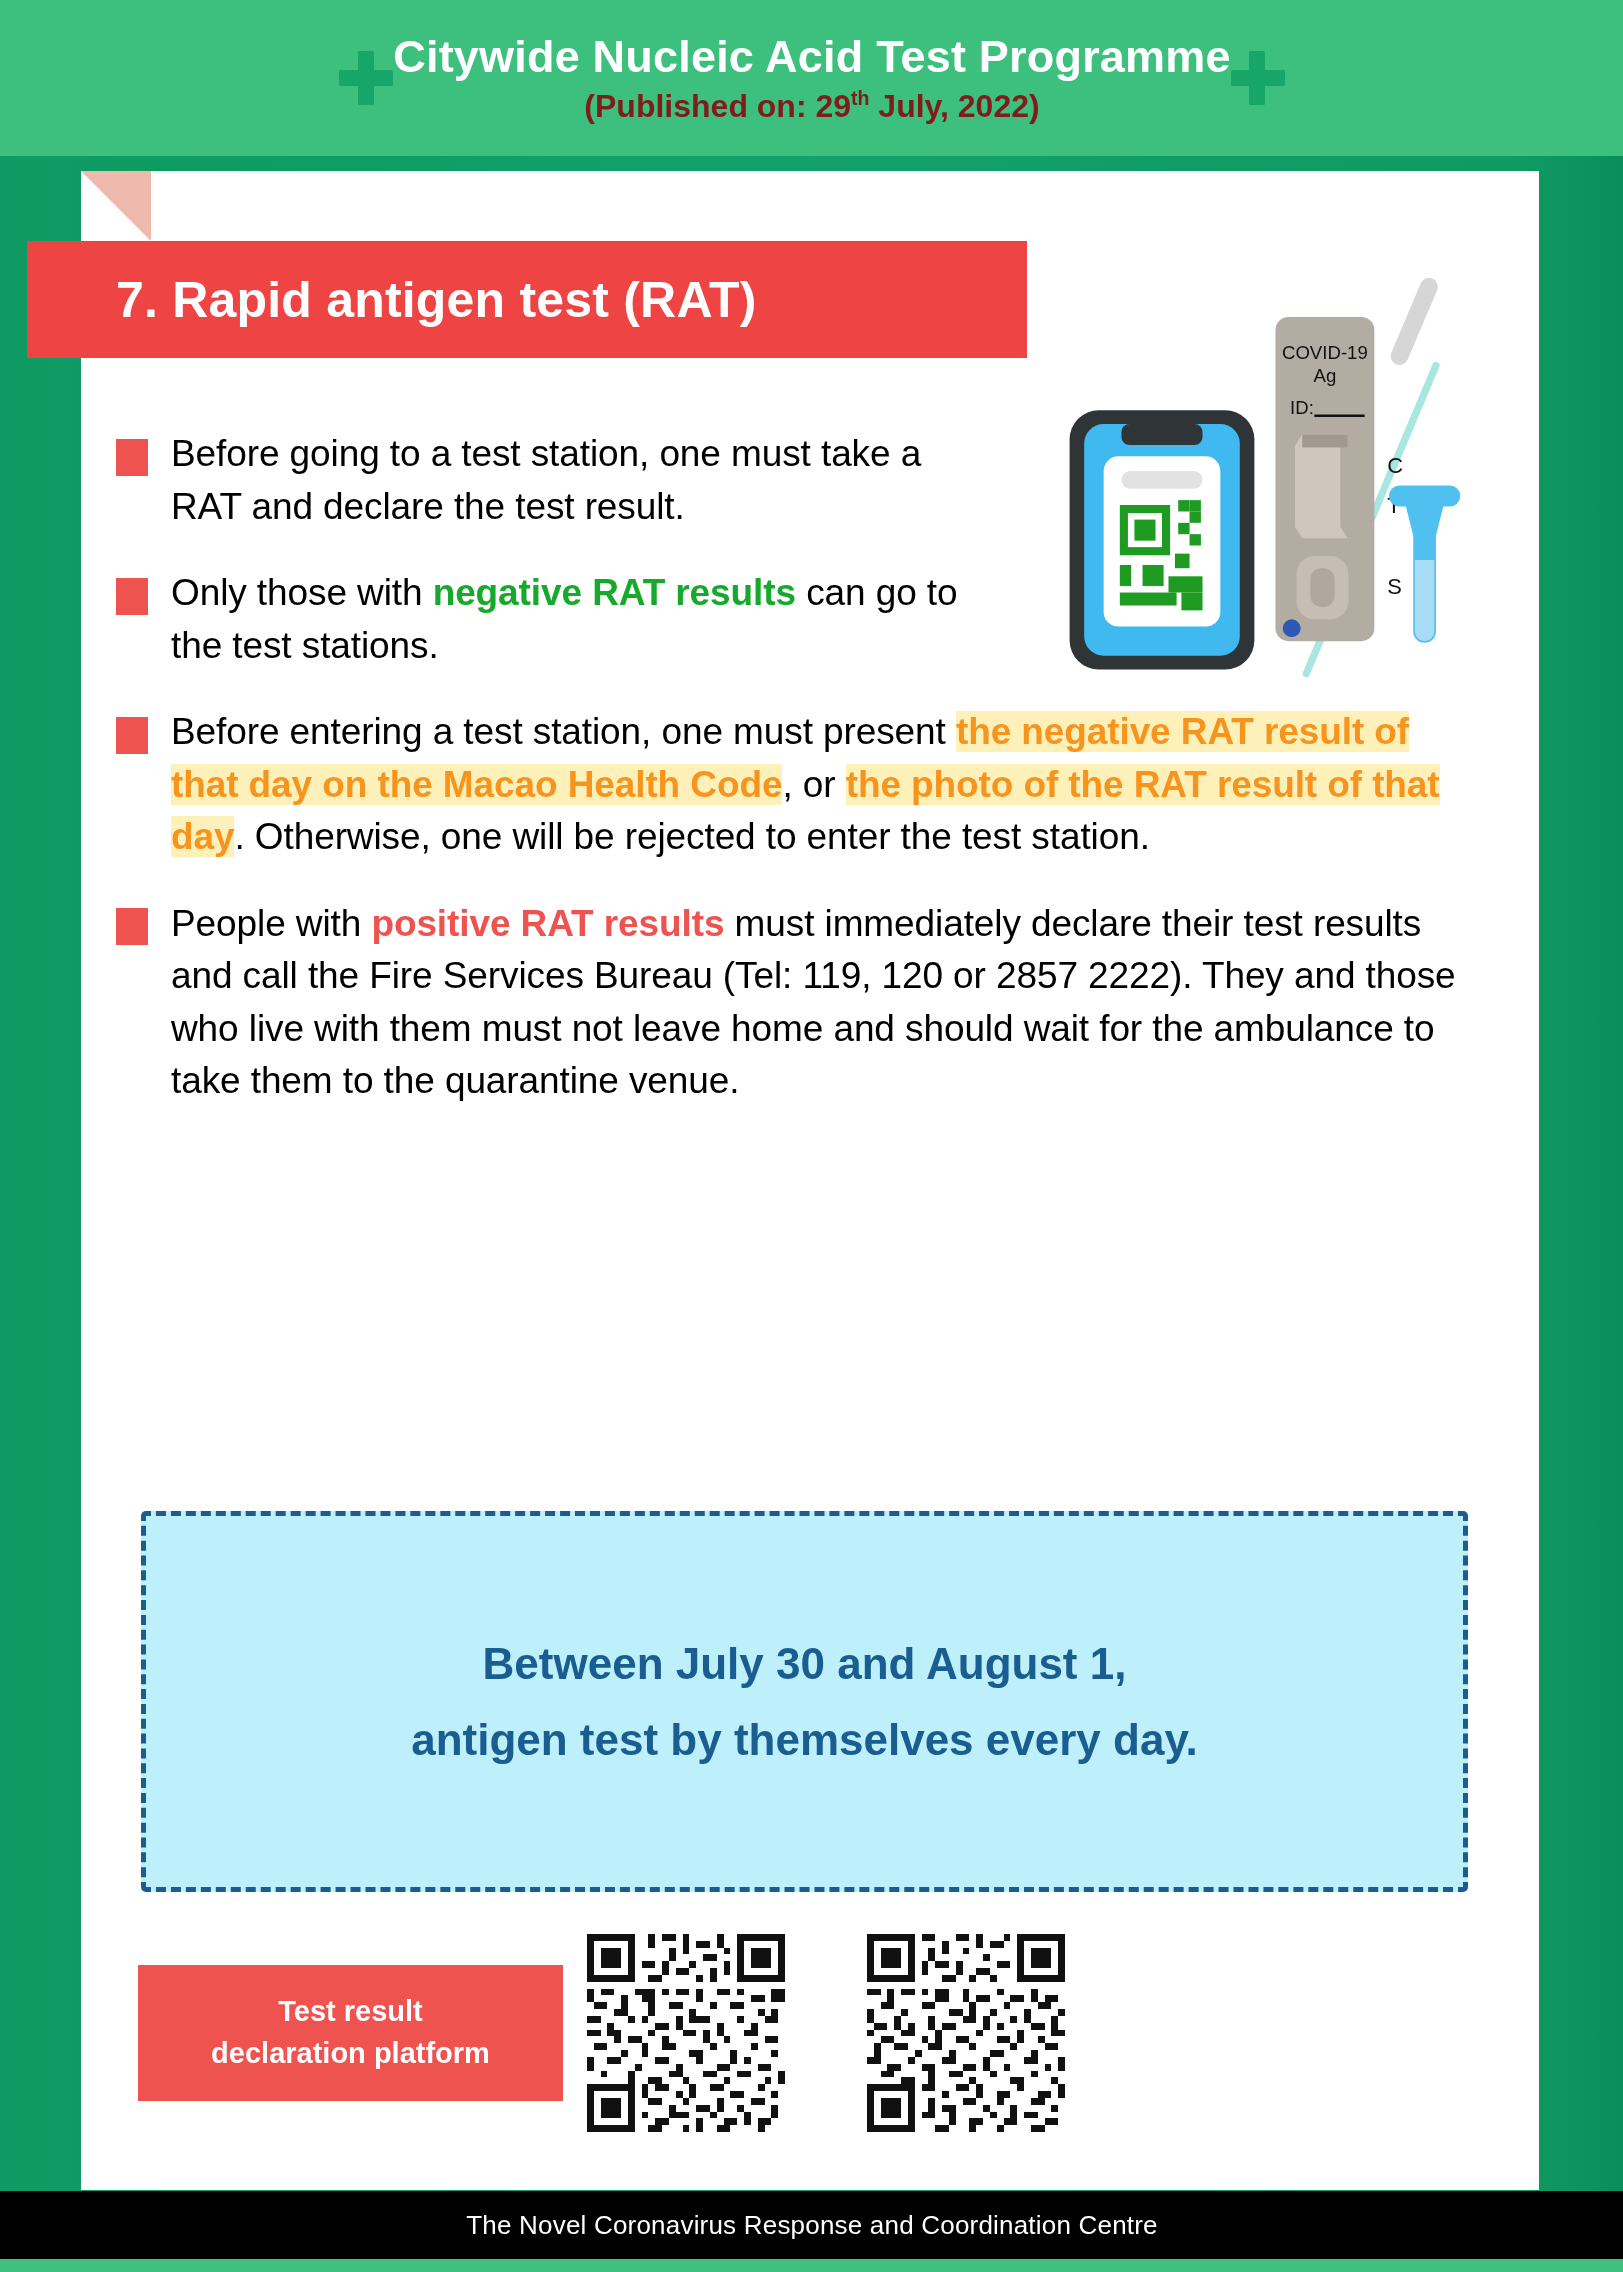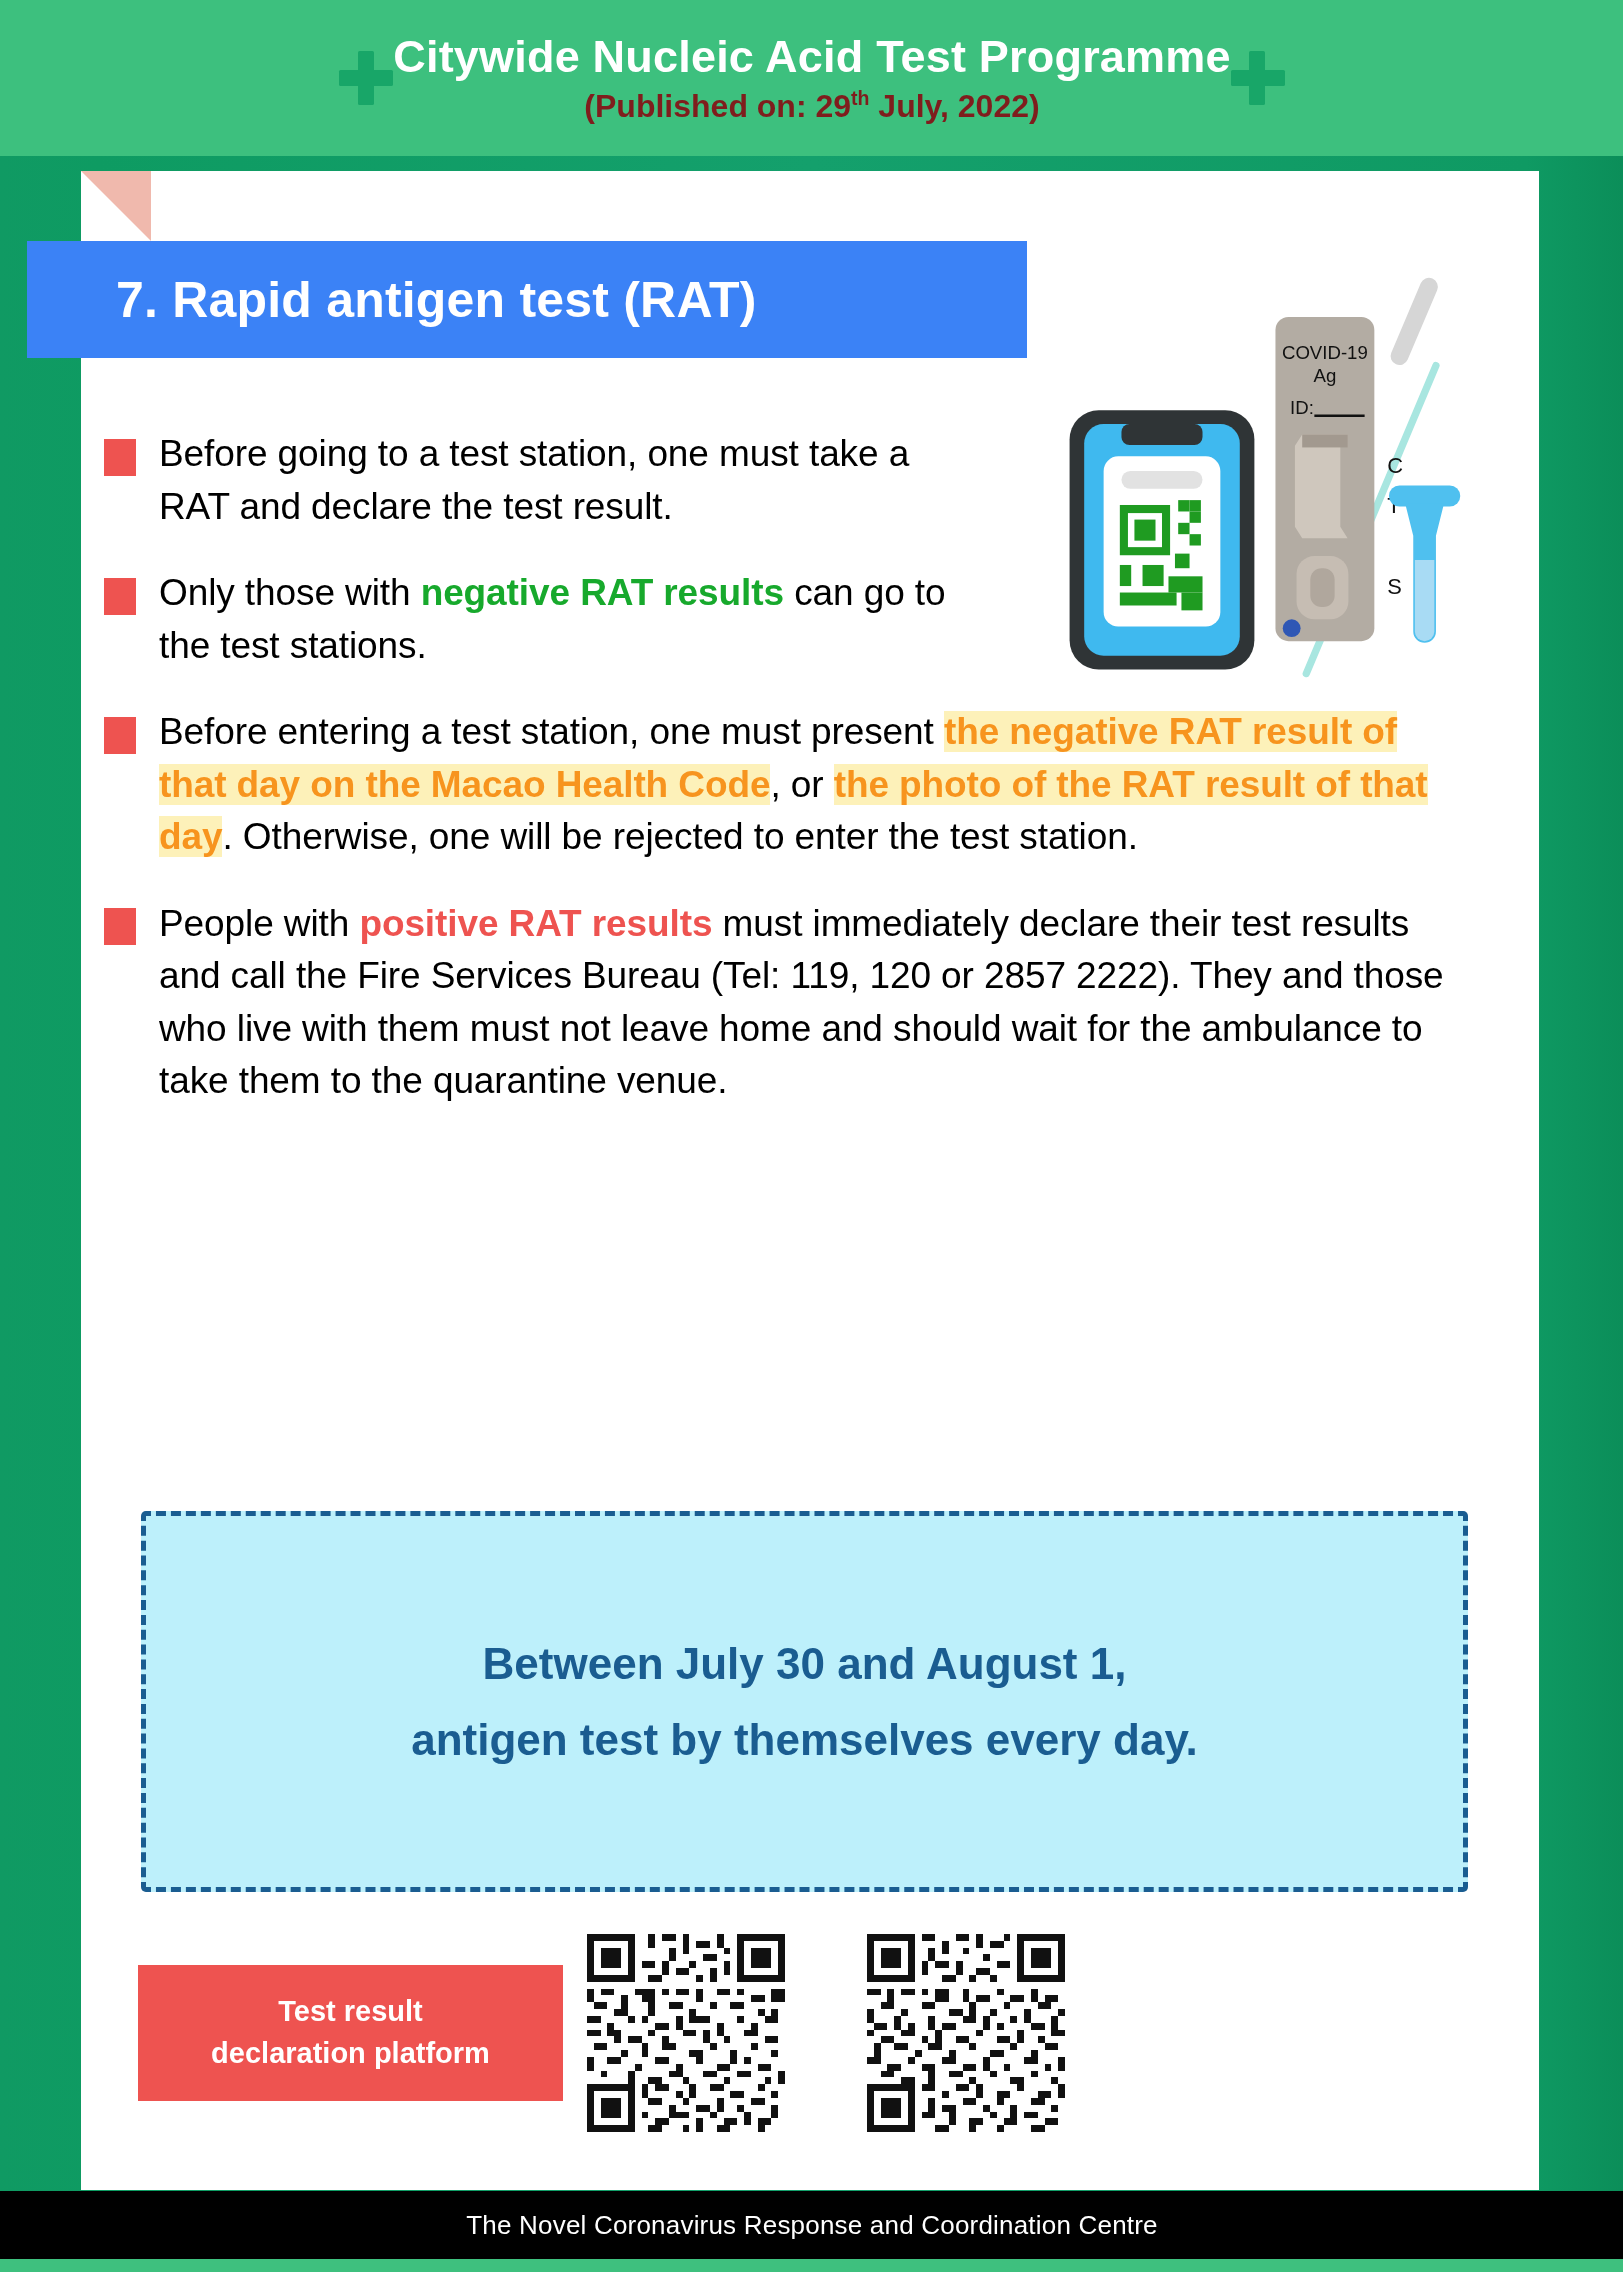--- a/index.html
+++ b/index.html
@@ -101,38 +101,38 @@
     border-top: 70px solid #f0b9ad;
     border-left: 70px solid transparent;
     z-index: 4;
   }
   .section-banner {
     position: absolute;
     left: 27px;
     top: 241px;
     width: 1000px;
     height: 117px;
-    background: #3b82f6;
+    background: #ef4444;
     z-index: 5;
     display: flex;
     align-items: center;
   }
   .section-banner-label {
     color: #ffffff;
     font-size: 50px;
     font-weight: bold;
     padding-left: 89px;
     letter-spacing: 0.2px;
     white-space: nowrap;
   }
 
   
   .bullets {
     position: absolute;
-    left: 104px;
+    left: 116px;
     top: 428px;
     width: 1351px;
     z-index: 3;
   }
   .bullet-row {
     display: flex;
     align-items: flex-start;
     margin-bottom: 34px;
   }
   .bullet-marker {

